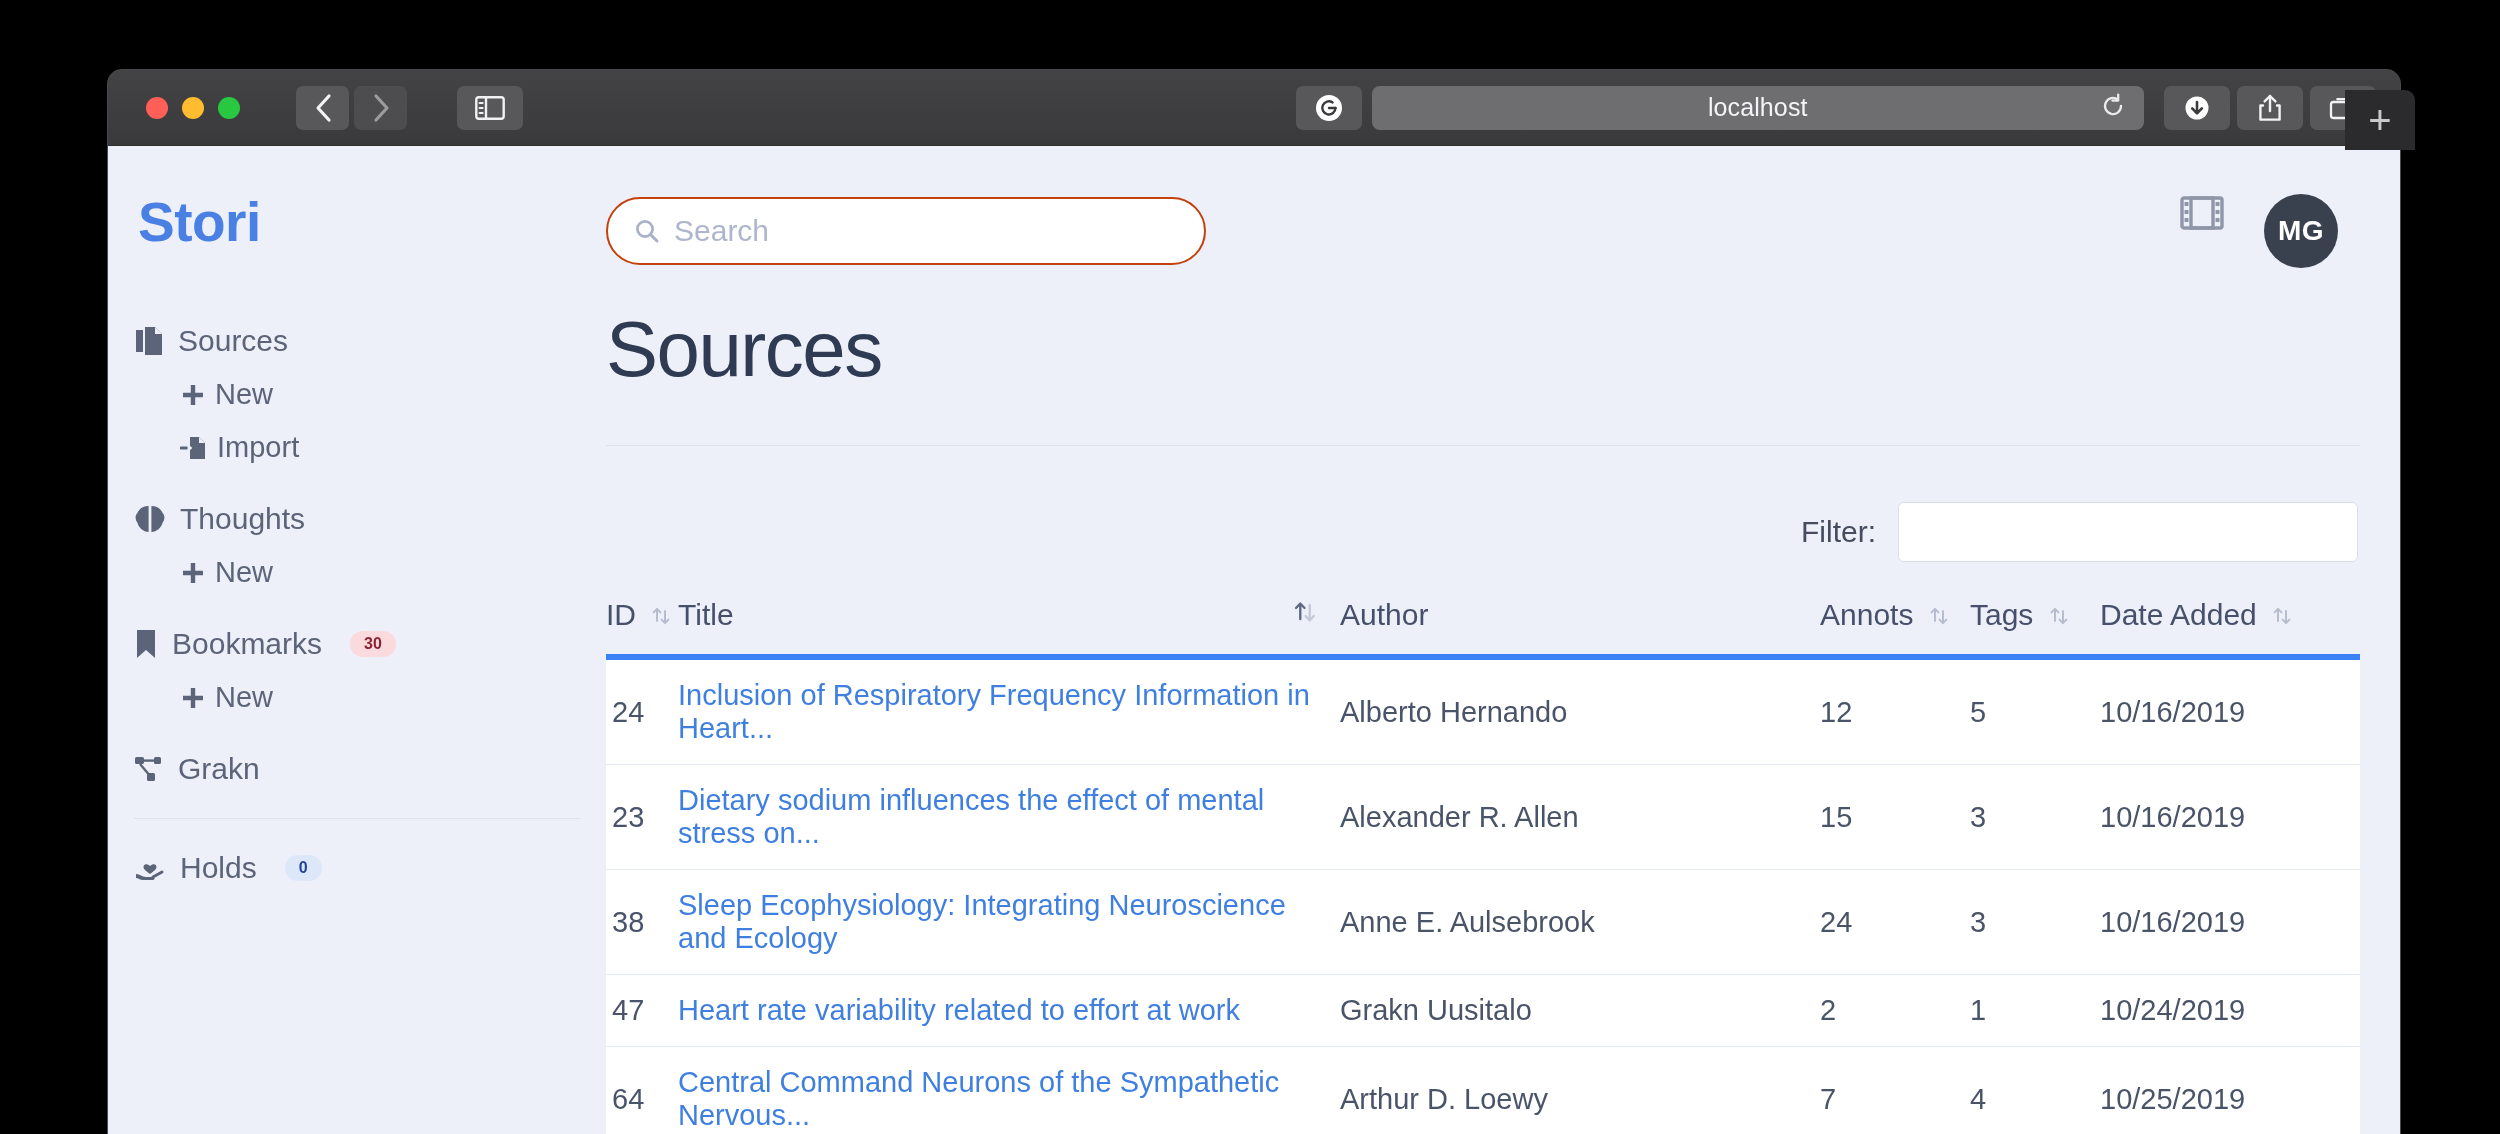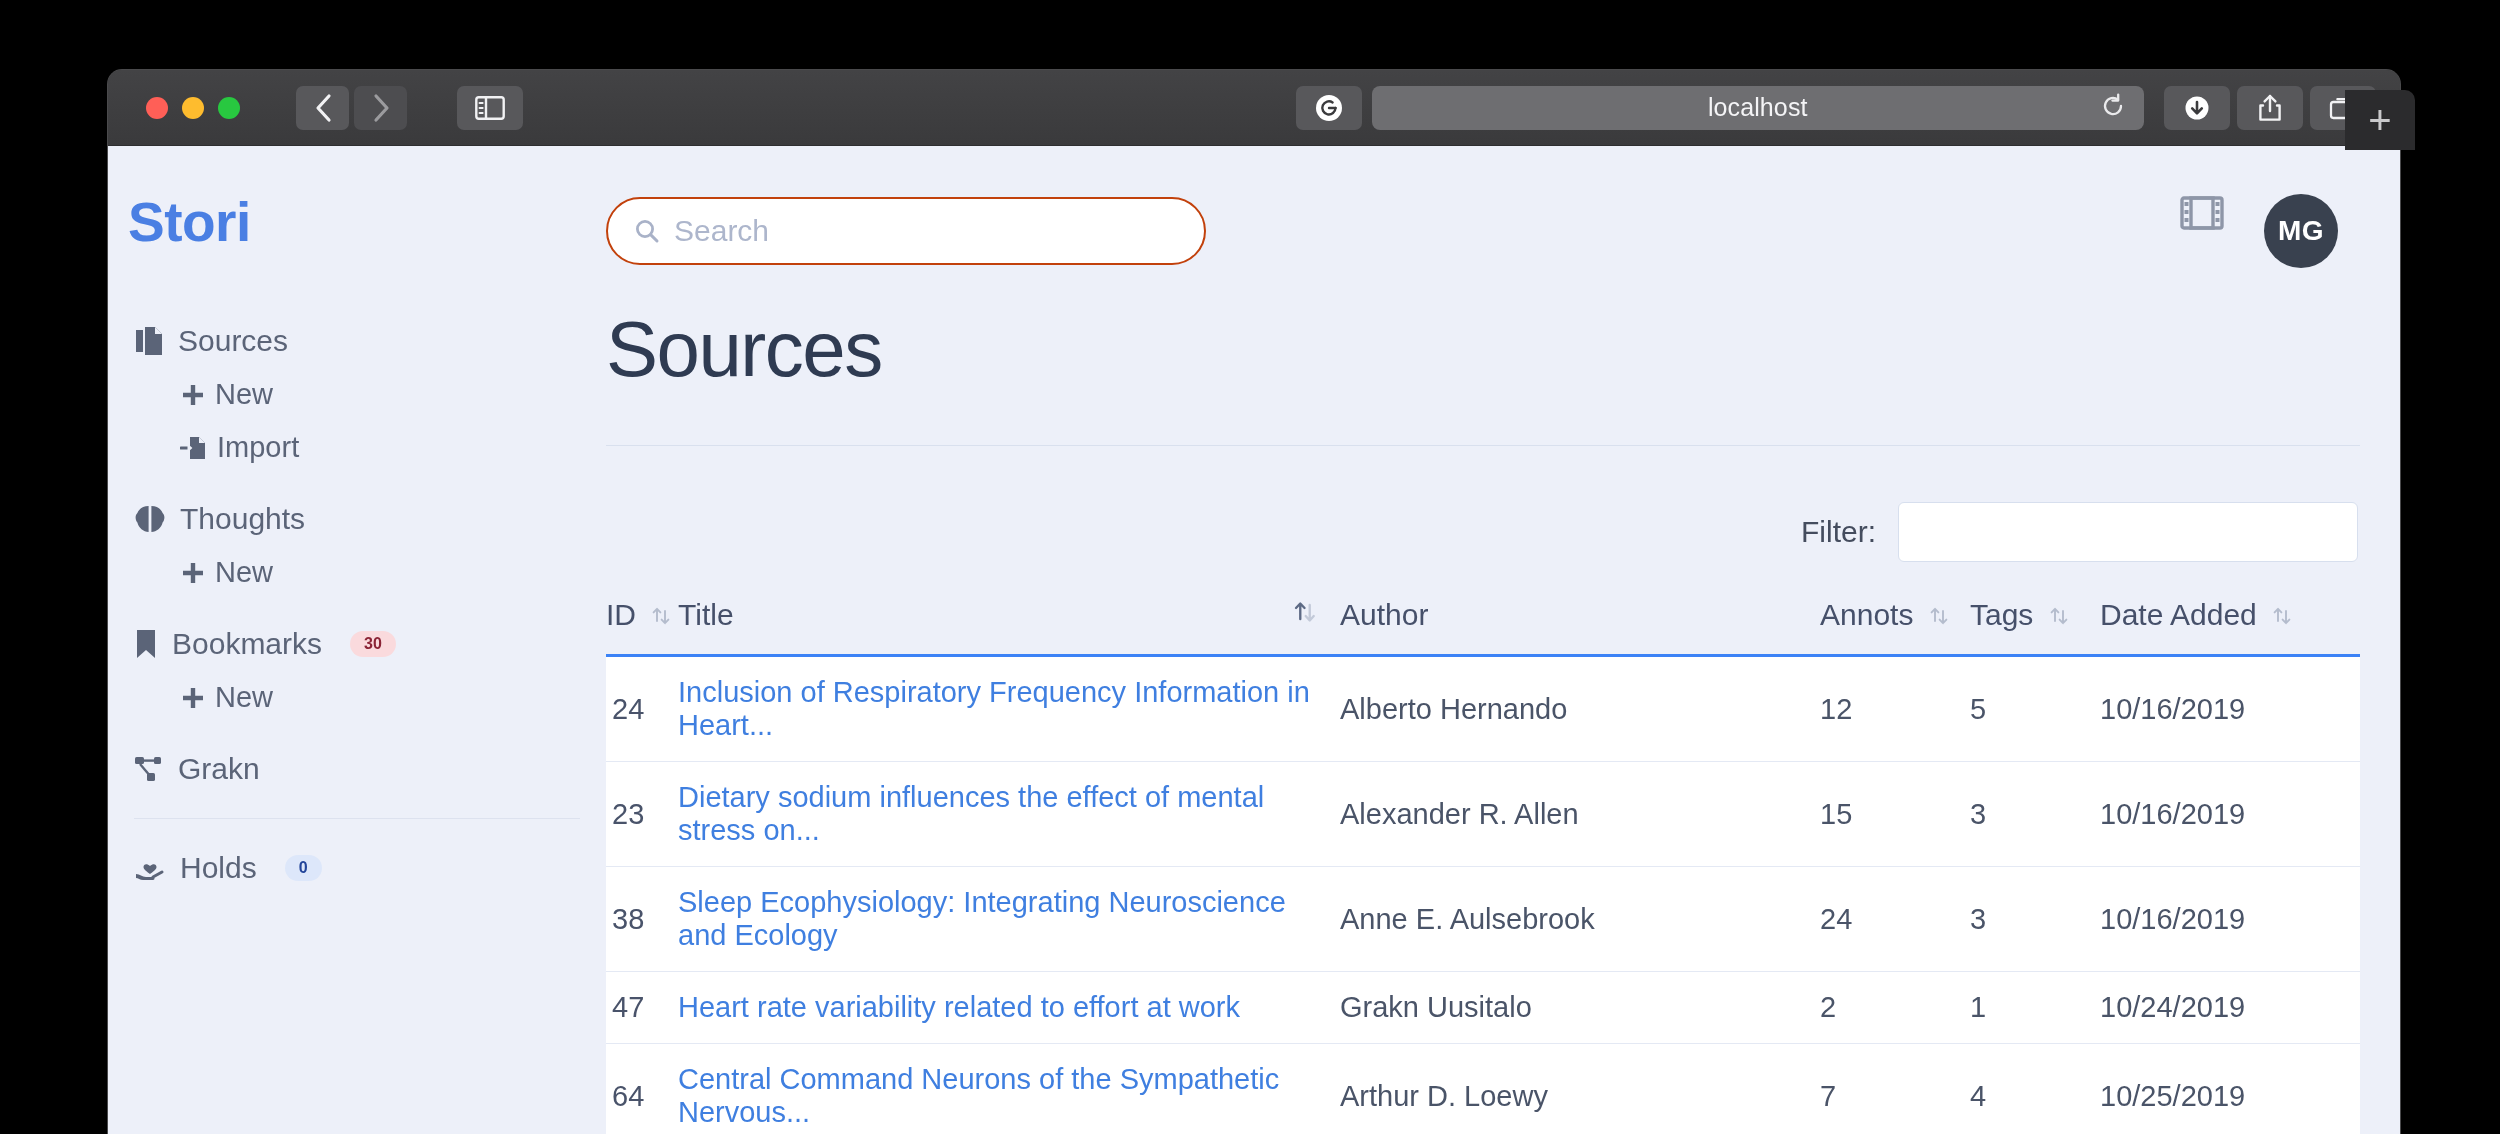--- a/index.html
+++ b/index.html
@@ -86,21 +86,21 @@
   
   #sidebar {
     width:498px; flex:0 0 498px;
     padding:44px 0 0 0;
     background:#edf0f9;
   }
   #logo {
     color:#4a7fe3;
     font-size:55px; font-weight:700;
     letter-spacing:-.5px;
-    padding-left:20px;
+    padding-left:30px;
     margin-bottom:60px;
   }
   .nav-item {
     display:flex; align-items:center;
     color:#5b6478;
     font-size:30px;
     padding:10px 0 10px 26px;
     gap:14px;
   }
   .nav-item.sub { padding-left:72px; font-size:29px; gap:9px; }
@@ -163,21 +163,21 @@
     border-radius:6px;
   }
 
   
   table { width:100%; border-collapse:collapse; margin-top:36px; }
   thead th {
     text-align:left;
     color:#46506a;
     font-size:30px; font-weight:400;
     padding:0 0 22px 0;
-    border-bottom:3px solid #3b82f6;
+    border-bottom:6px solid #3b82f6;
     white-space:nowrap;
   }
   thead th .sort { margin-left:6px; vertical-align:-2px; }
   tbody td {
     font-size:29px;
     padding:19px 0;
     border-bottom:1px solid #e4e9f4;
     color:#4a5468;
     background:#fff;
   }

